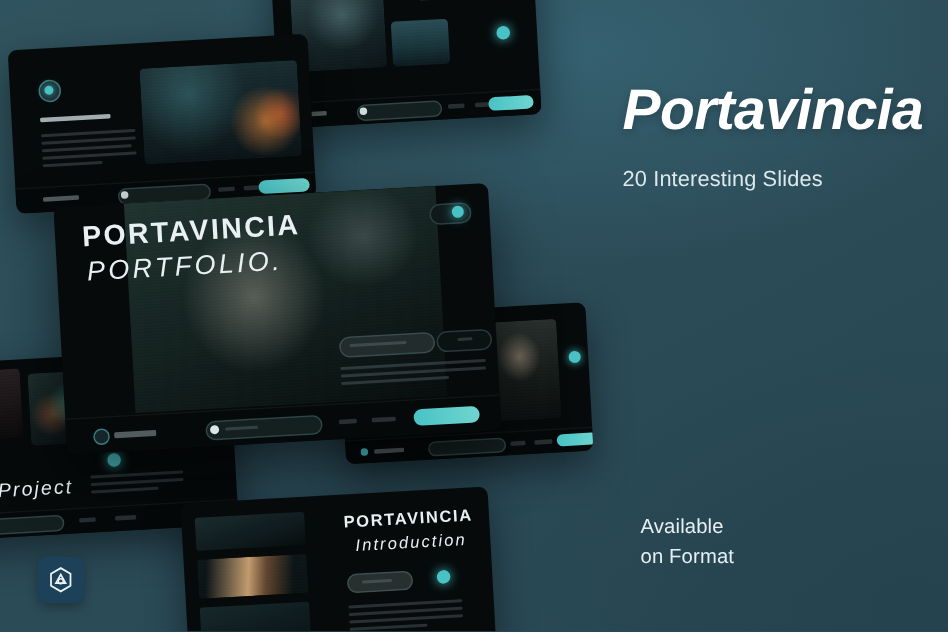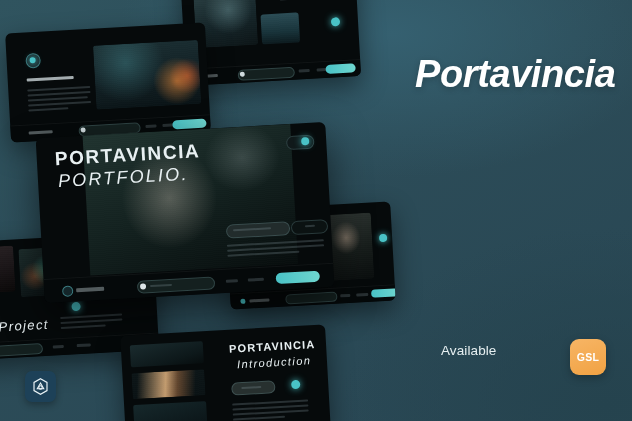--- a/index.html
+++ b/index.html
@@ -79,21 +79,21 @@
   #brand .name{
     font-size:38px;font-weight:700;font-style:italic;color:#ffffff;
     letter-spacing:-.4px;line-height:1;
     text-shadow:0 2px 6px rgba(0,0,0,.22);
   }
   #brand .sub{
     margin-top:16px;font-size:14.5px;line-height:1.55;
     color:#dde8ea;font-weight:400;letter-spacing:.1px;
   }
   #avail{position:absolute;left:427px;top:341px;
-    font-size:13.5px;line-height:1.45;color:#e6eff1;letter-spacing:.1px;margin-left:14px;}
+    font-size:13.5px;line-height:1.45;color:#e6eff1;letter-spacing:.1px;}
   #gsl{
     position:absolute;left:570px;top:339px;width:36px;height:36px;border-radius:9px;
     background:linear-gradient(160deg,#f7b565,#f1a243);
     display:flex;align-items:center;justify-content:center;
     box-shadow:0 3px 8px rgba(0,0,0,.25);
   }
   #gsl span{color:#fff;font-size:10.5px;font-weight:700;letter-spacing:.3px;}
 
   
   #logo{
@@ -265,30 +265,29 @@
       <div class="txt-line dim" style="left:108px;top:74px;width:76px;height:2px;"></div>
       <div class="txt-line dim" style="left:108px;top:79px;width:76px;height:2px;"></div>
       <div class="txt-line dim" style="left:108px;top:84px;width:76px;height:2px;"></div>
       <div class="txt-line dim" style="left:108px;top:89px;width:52px;height:2px;"></div>
     </div>
   </div>
 
   <div id="brand">
     <div class="name">Portavincia</div>
     <div class="sub">
+      <div>20 Interesting Slides</div>
     </div>
   </div>
 
   <div id="avail">
     <div>Available</div>
-  </div>
-
-  <div id="gsl">
-    <span>GSL</span>
-  </div>
+    <div>on Format</div>
+  </div>
+
 
   <div id="logo">
     <svg width="19" height="19" viewBox="0 0 24 24">
       <path d="M12 2.2 L20.2 6.9 L20.2 17.1 L12 21.8 L3.8 17.1 L3.8 6.9 Z" fill="none" stroke="#e9f2f5" stroke-width="1.5"></path>
       <path d="M12 7.6 L16.1 14.9 L7.9 14.9 Z" fill="none" stroke="#e9f2f5" stroke-width="1.4"></path>
       <circle cx="12" cy="13.2" r="2.1" fill="none" stroke="#e9f2f5" stroke-width="1.3"></circle>
     </svg>
   </div>
 
 </div>

